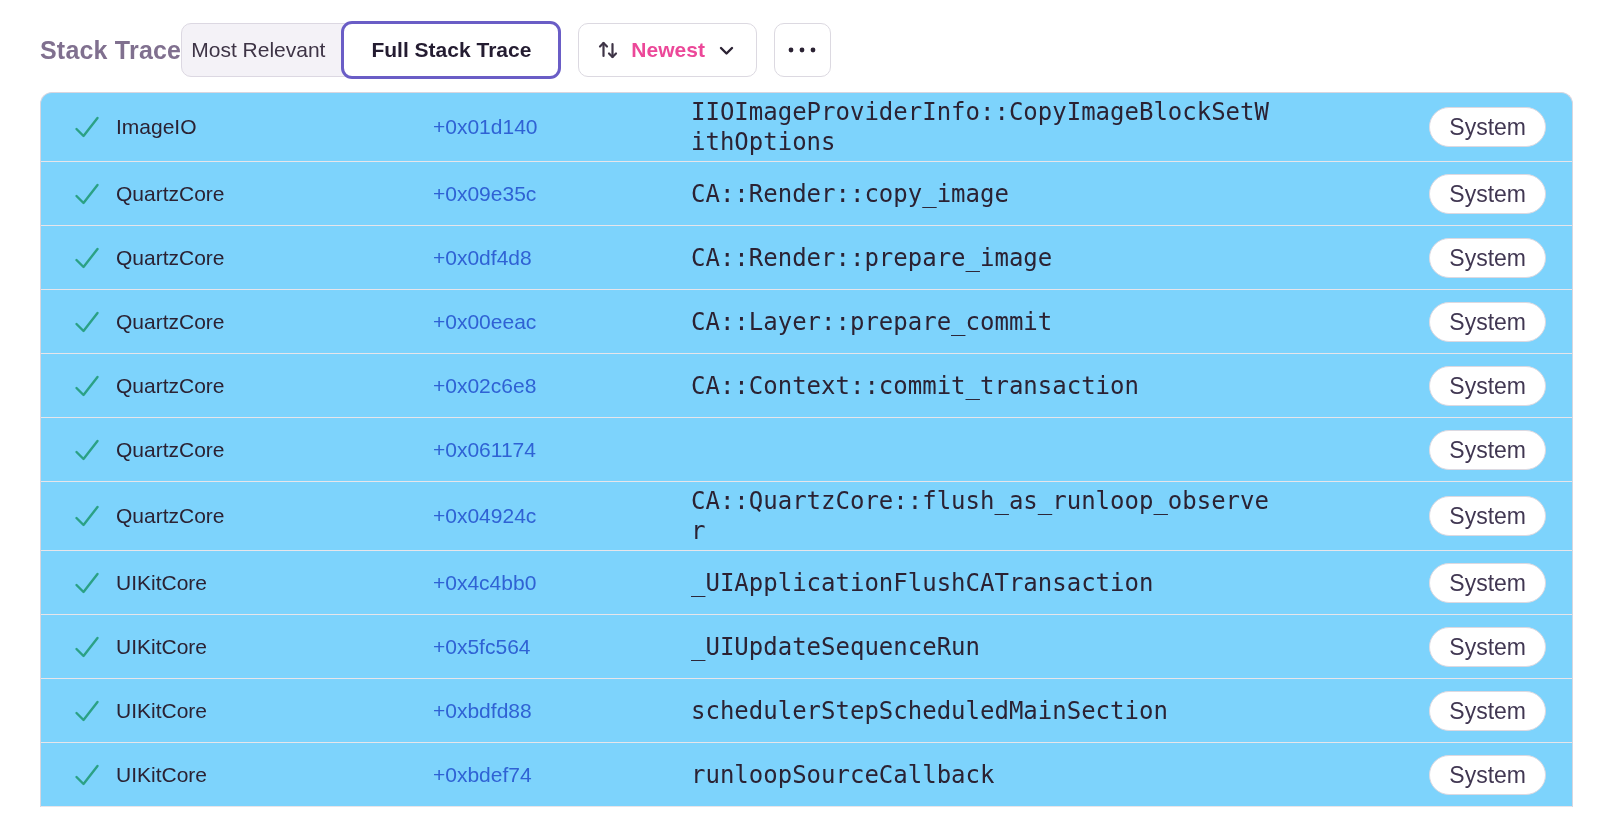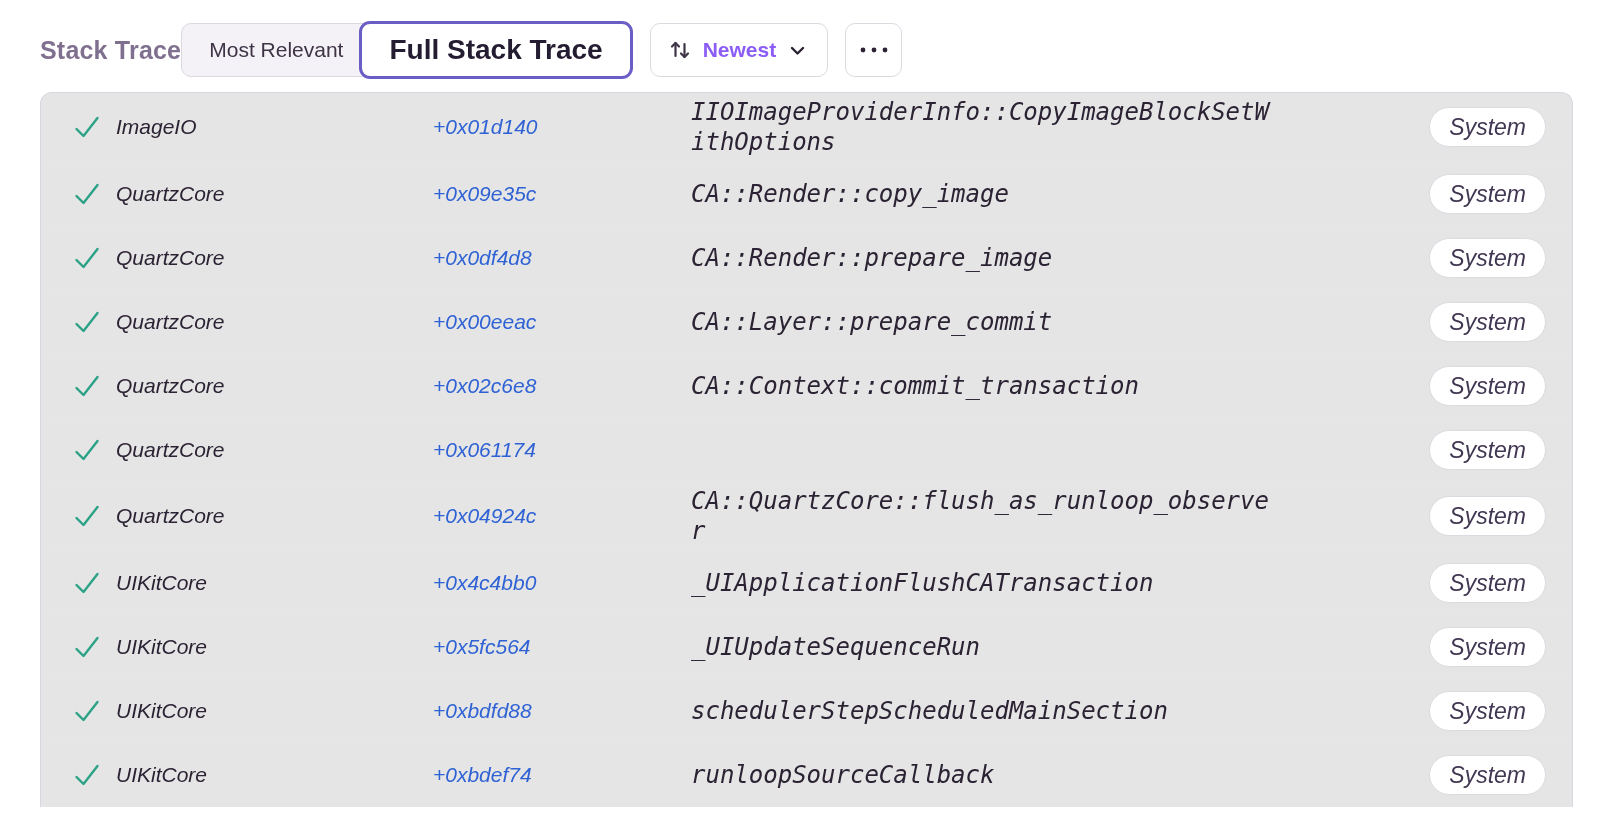--- a/index.html
+++ b/index.html
@@ -8,44 +8,44 @@
   .page { padding: 22px 41px 0 40px; }
 
   
   .header { display: flex; align-items: center; justify-content: flex-start; height: 56px; margin-bottom: 14px; }
   .title { font-size: 25px; font-weight: 700; color: #80708f; letter-spacing: 0.2px; }
   .controls { display: flex; align-items: center; gap: 17px; }
   button { font-family: inherit; cursor: pointer; background: none; border: none; }
 
   .seg-group { display: flex; align-items: center; }
   .seg-most {
-    height: 54px; padding: 0 25px 0 27px; display: flex; align-items: center;
+    height: 54px; padding: 0 25px 0 9px; display: flex; align-items: center;
     background: #f4f2f7; border: 1.5px solid #dcd8e2; border-radius: 10px 0 0 10px;
     font-size: 21px; font-weight: 500; color: #3e3446;
   }
   .seg-full {
     height: 58px; margin: 0 0 0 -10px; padding: 0 27px; display: flex; align-items: center;
     background: #ffffff; border: 3.5px solid #6a5dc6; border-radius: 11px;
-    font-size: 28px; font-weight: 700; color: #241c31; position: relative; z-index: 1;
+    font-size: 21px; font-weight: 700; color: #241c31; position: relative; z-index: 1;
   }
   .sort-btn {
     height: 54px; padding: 0 19px 0 17px; display: flex; align-items: center; gap: 11px;
     background: #ffffff; border: 1.5px solid #dcd9e1; border-radius: 10px;
-    font-size: 21px; font-weight: 700; color: #8b5cf6;
+    font-size: 21px; font-weight: 700; color: #ec4899;
   }
   .more-btn {
     width: 57px; height: 54px; display: flex; align-items: center; justify-content: center;
     background: #ffffff; border: 1.5px solid #dcd9e1; border-radius: 10px;
   }
   .icon { display: inline-flex; align-items: center; justify-content: center; }
 
   
   .table {
     border: 1.5px solid #d9d6df; border-bottom: none; border-radius: 12px 12px 0 0;
-    background: #e5e5e5; overflow: hidden; font-style: italic;
+    background: #7dd3fc; overflow: hidden;
   }
   .row {
     display: flex; align-items: center; min-height: 64px; padding: 4px 26px 4px 32px;
     border-bottom: 1.5px solid #e7e5ea;
   }
   .check { width: 28px; height: 30px; flex: 0 0 28px; margin-right: 15px; }
   .module { width: 317px; flex: 0 0 317px; font-size: 21px; color: #2b2233; line-height: 28px; }
   .address { width: 258px; flex: 0 0 258px; font-size: 21px; color: #2f62d4; text-decoration: none; line-height: 28px; }
   .function {
     font-family: "DejaVu Sans Mono", monospace; font-size: 24px; line-height: 30px;

